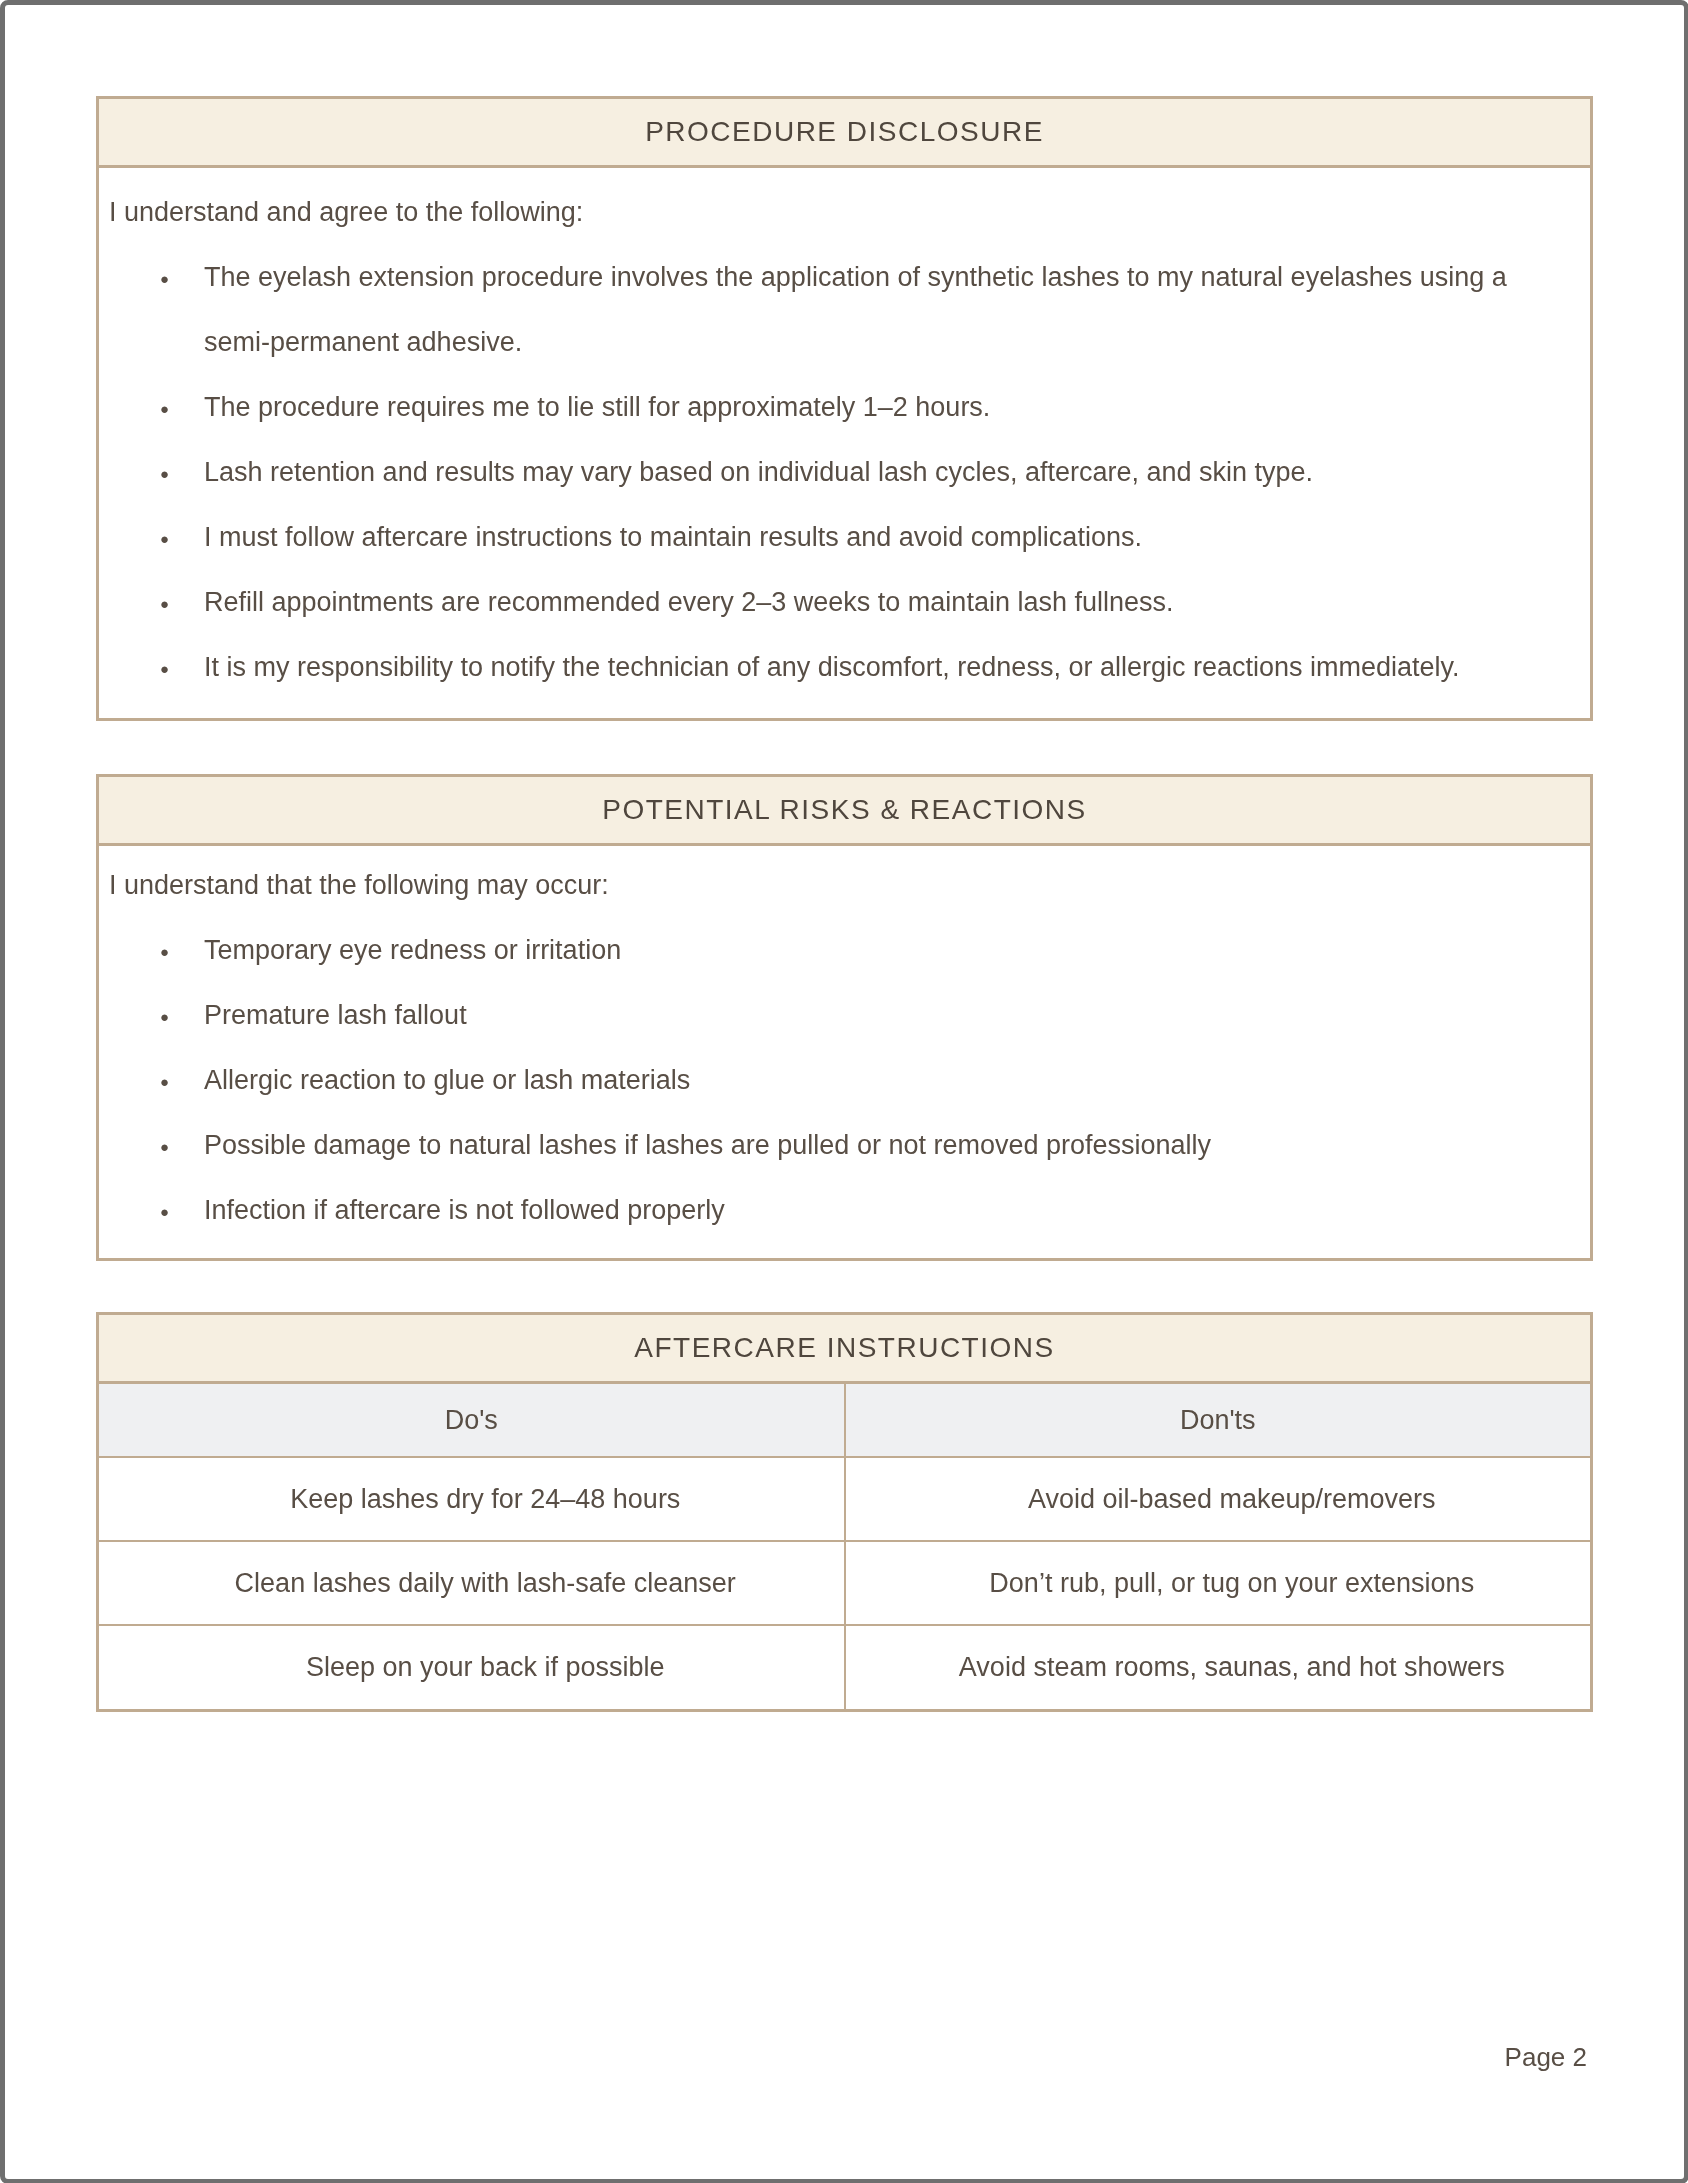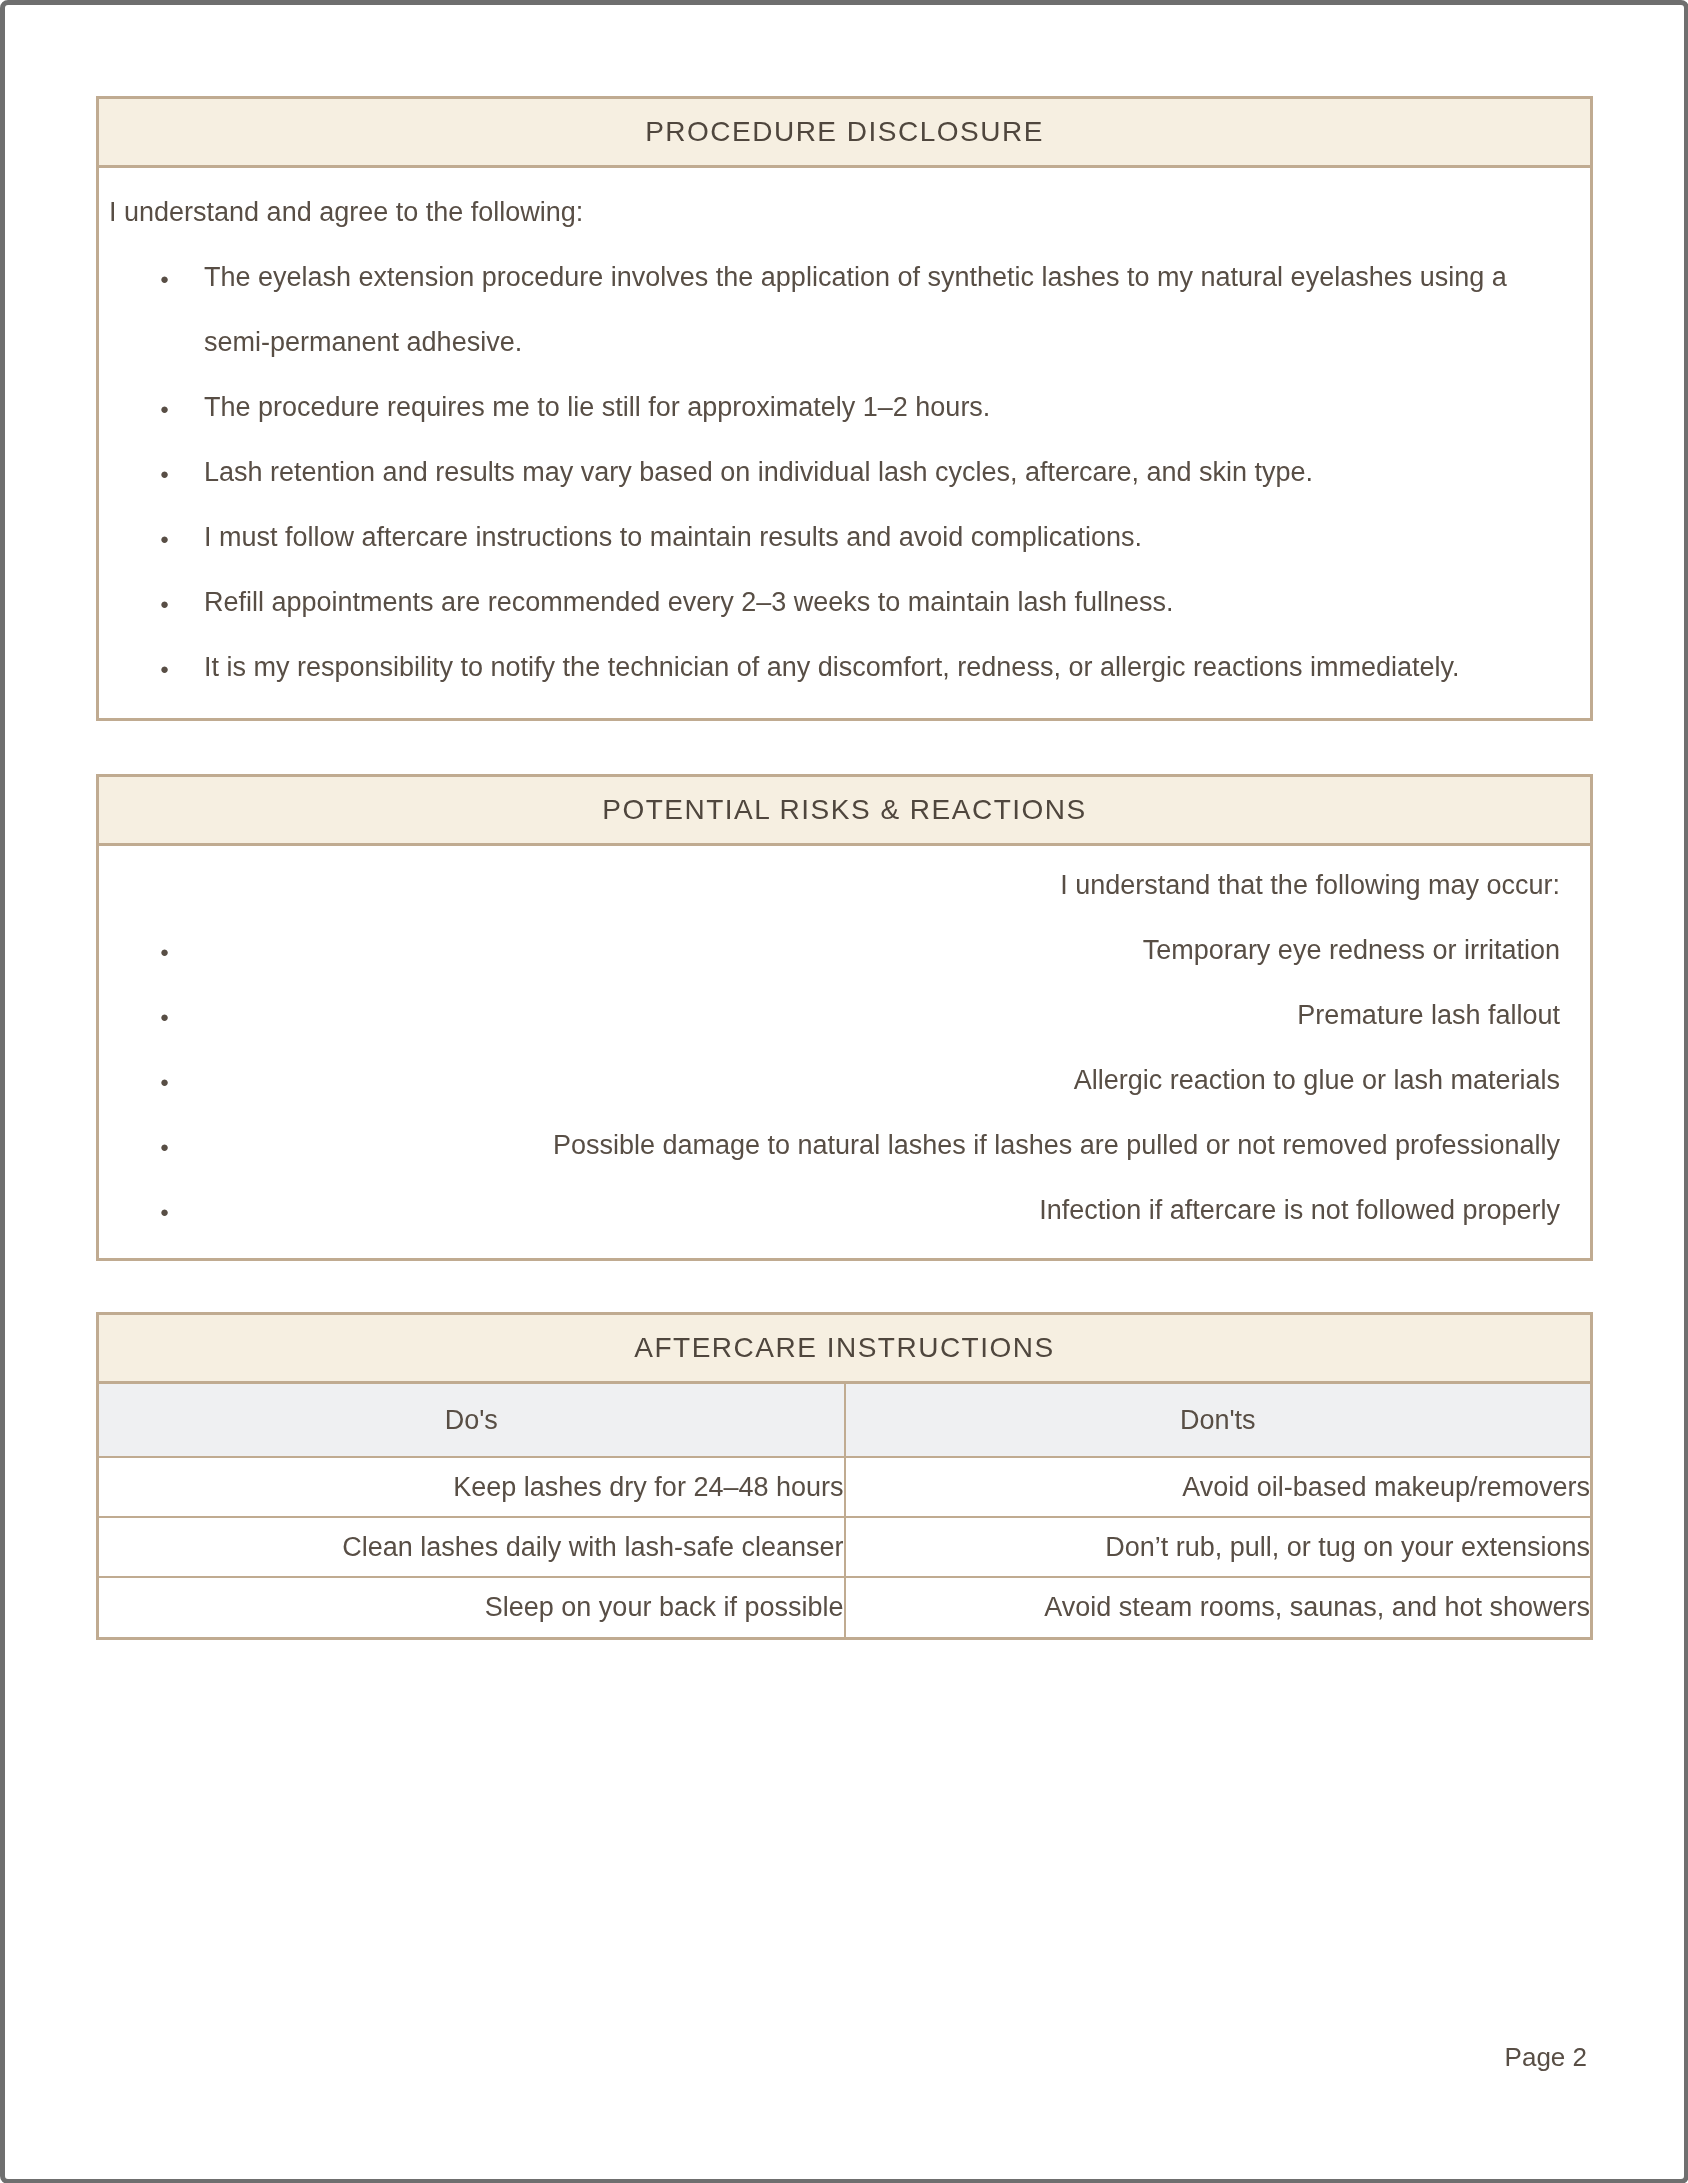--- a/index.html
+++ b/index.html
@@ -44,21 +44,21 @@
     letter-spacing:1.5px;
     color:var(--title-text);
     font-weight:400;
   }
   .box-body{
     padding:12px 30px 18px 10px;
     font-size:27px;
     line-height:65px;
     font-weight:400;
   }
-  .box-2 .box-body{padding-top:7px;padding-bottom:15px;text-align:right;}
+  .box-2 .box-body{padding-top:7px;padding-bottom:15px;}
   .intro{font-weight:400;}
   ul.bullets{list-style:none;}
   ul.bullets li{
     position:relative;
     padding-left:95px;
   }
   ul.bullets li::before{
     content:"●";
     position:absolute;
     left:51px;
@@ -82,23 +82,23 @@
   table.dodont thead th{border-top:none;}
   table.dodont tbody tr:last-child td{border-bottom:none;}
   table.dodont th{
     height:73px;
     background:var(--table-header-bg);
     font-weight:400;
     text-align:center;
     margin-left:22px;
   }
   table.dodont td{
-    height:60px;
+    height:84px;
     padding-left:28px;
-    text-align:right;
+    text-align:center;
     vertical-align:middle;
   }
   .footer{
     position:absolute;
     right:97px;
     top:2037px;
     font-size:26px;
     color:var(--text);
   }
 </style>

